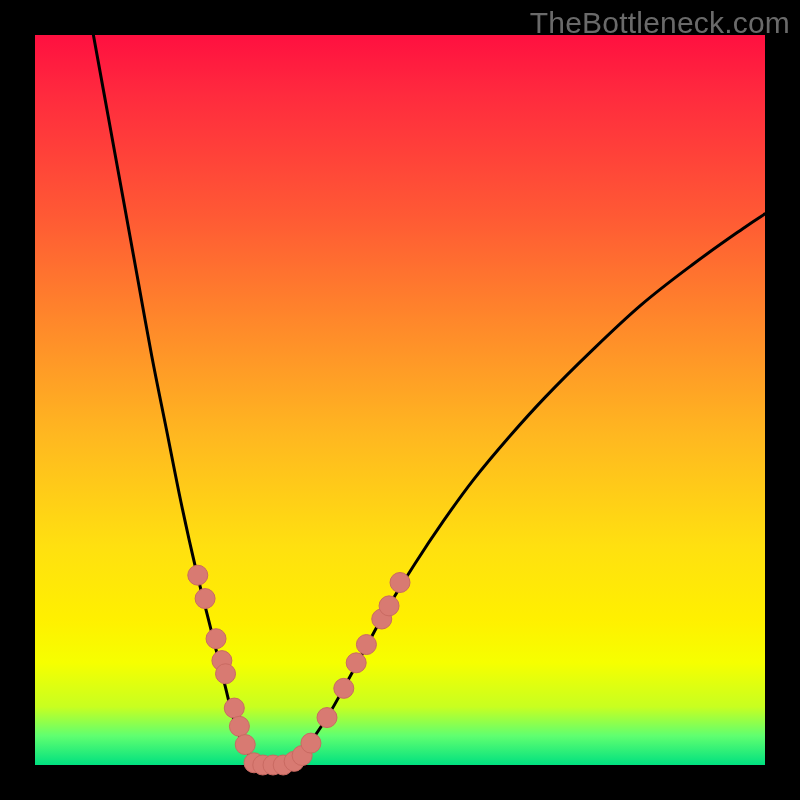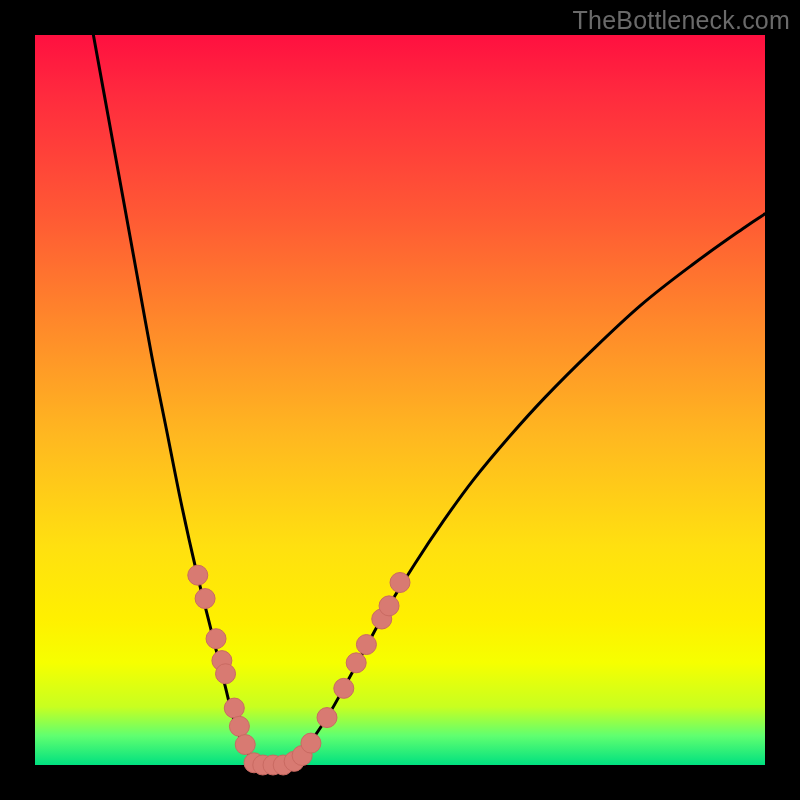--- a/index.html
+++ b/index.html
@@ -35,21 +35,21 @@
       #f6ff00 86%,
       #c8ff20 92%,
       #60ff70 96%,
       #00e080 100%);
   }
   .watermark {
     position: absolute;
     top: 6px;
     right: 10px;
     font-family: Arial, Helvetica, sans-serif;
-    font-size: 25px;
+    font-size: 30px;
     color: #6a6a6a;
     font-weight: 500;
     letter-spacing: 0.2px;
   }
   svg.curves {
     position: absolute;
     top: 0;
     left: 0;
   }
 </style>

